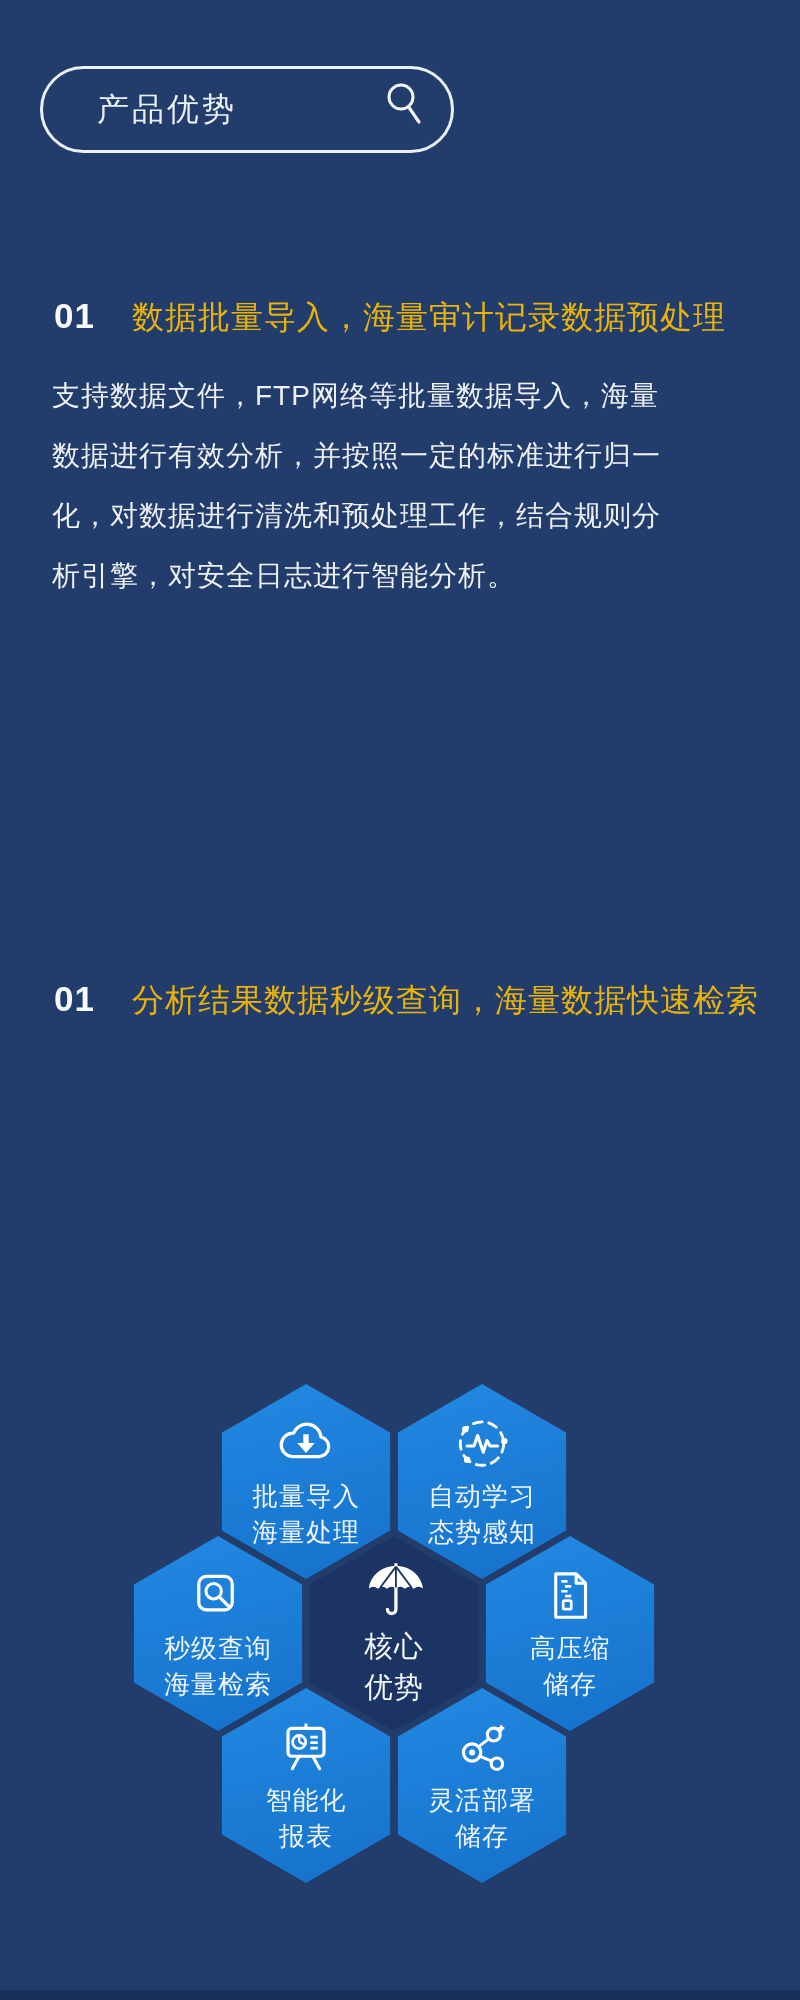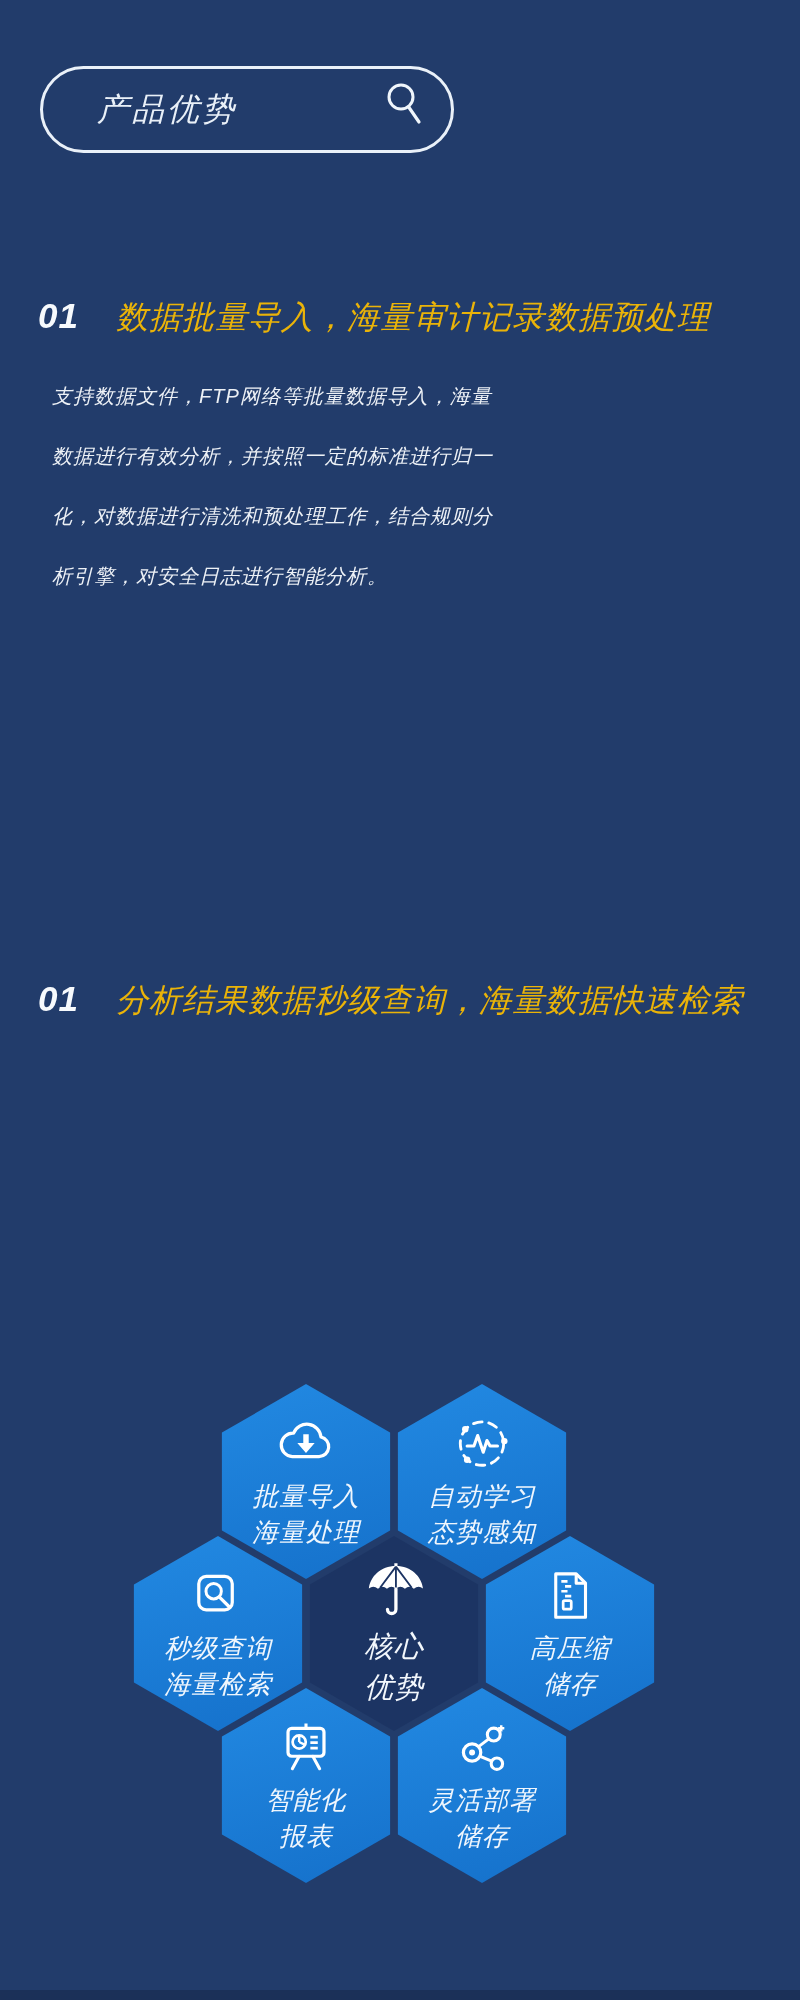--- a/index.html
+++ b/index.html
@@ -1,46 +1,45 @@
 <!DOCTYPE html>
 <html><head>
 <meta charset="utf-8">
 <style>
   html,body{margin:0;padding:0;background:#16284a;}
   .page{
     position:relative;width:800px;height:2000px;overflow:hidden;
     background:#223C6B;
     font-family:"Liberation Sans","DejaVu Sans",sans-serif;
-    font-style:italic;
   }
   
   .search-pill{
     position:absolute;left:40px;top:66px;width:414px;height:87px;
     border:3px solid #EAF1F9;border-radius:46px;box-sizing:border-box;
     display:flex;align-items:center;
   }
   .search-pill .label{
     margin-left:54px;font-size:32px;letter-spacing:3px;color:#E9F0F8;
   }
   .search-pill .icon{
     position:absolute;right:22px;top:10px;width:48px;height:62px;
   }
   
   .sec-head{
-    position:absolute;left:38px;display:flex;align-items:baseline;
+    position:absolute;left:54px;display:flex;align-items:baseline;
   }
   .sec-num{
     font-size:35px;font-weight:bold;color:#F7FAFD;width:50px;letter-spacing:1px;
   }
   .sec-title{
     margin-left:28px;font-size:32px;color:#eab308;letter-spacing:1px;white-space:nowrap;
   }
   .para{
     position:absolute;left:52px;width:712px;
-    font-size:20px;line-height:60px;color:#EDF1F6;
+    font-size:28px;line-height:60px;color:#EDF1F6;
     white-space:pre-line;letter-spacing:1px;
   }
   
   .hex{
     position:absolute;width:176px;height:203px;
     clip-path:polygon(50% 0%,100% 25%,100% 75%,50% 100%,0% 75%,0% 25%);
     background:linear-gradient(165deg,#2289E2 0%,#1571CB 100%);
     display:flex;flex-direction:column;align-items:center;justify-content:center;
     transform:scale(0.96);
   }

